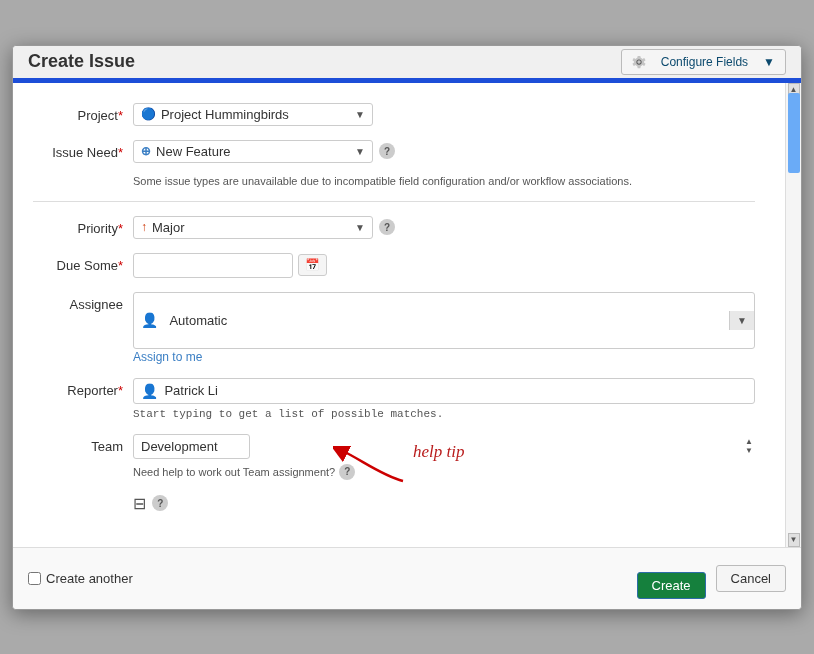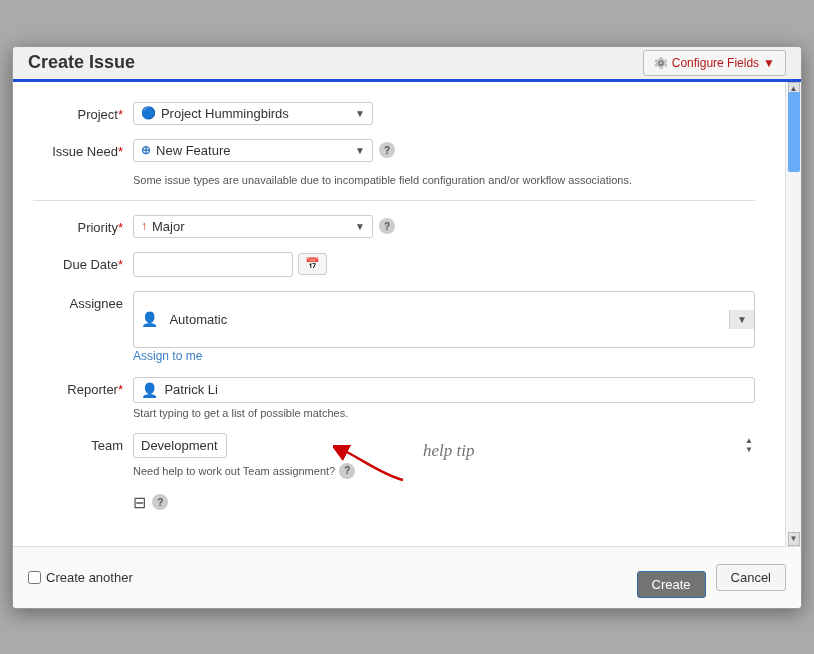--- a/index.html
+++ b/index.html
@@ -19,43 +19,43 @@
       background: #fff;
       border: 1px solid #999;
       border-radius: 4px;
       box-shadow: 0 4px 20px rgba(0,0,0,0.4);
       display: flex;
       flex-direction: column;
       max-height: 640px;
     }
     .dialog-header {
       background: #f0f0f0;
-      border-bottom: 3px solid #1d4ed8;
+      border-bottom: 5px solid #1d4ed8;
       padding: 3px 15px;
       display: flex;
       align-items: center;
       justify-content: space-between;
       border-radius: 4px 4px 0 0;
     }
     .dialog-title {
       font-size: 18px;
       font-weight: bold;
       color: #333;
     }
     .configure-fields-btn {
       background: #f5f5f5;
       border: 1px solid #bbb;
       border-radius: 3px;
       padding: 5px 10px;
       cursor: pointer;
       font-size: 12px;
-      color: #b91c1c;
-      display: flex;
-      align-items: center;
-      gap: 4px;
+      color: #0c4a6e;
+      display: flex;
+      align-items: center;
+      gap: 15px;
     }
     .dialog-body {
       display: flex;
       flex: 1;
       overflow: hidden;
     }
     .form-area {
       flex: 1;
       overflow-y: auto;
       padding: 20px 30px 20px 20px;
@@ -241,28 +241,29 @@
       color: #888;
     }
     .reporter-name {
       font-size: 13px;
       color: #333;
     }
     .reporter-hint {
       font-size: 11px;
       color: #555;
       margin-top: 4px;
+      font-family: Liberation Mono, monospace;
     }
     .team-select-wrap {
       position: relative;
     }
     .team-select {
       border: 1px solid #ccc;
       border-radius: 3px;
-      padding: 4px 8px 4px 7px;
+      padding: 4px 31px 4px 7px;
       font-size: 13px;
       color: #333;
       background: #fff;
       cursor: pointer;
       outline: none;
       appearance: none;
       -webkit-appearance: none;
     }
     .team-select-arrows {
       position: absolute;
@@ -317,21 +318,21 @@
       color: #333;
     }
     .btn {
       padding: 5px 14px;
       border-radius: 3px;
       cursor: pointer;
       font-size: 13px;
       border: 1px solid;
     }
     .btn-primary {
-      background: #737373;
+      background: #15803d;
       border-color: #2c6ca8;
       color: #fff;
       margin-top: 14px;
     }
     .btn-default {
       background: #f5f5f5;
       border-color: #bbb;
       color: #333;
     }
     .gear-icon-svg {
@@ -445,21 +446,21 @@
               </select>
               <span class="project-dropdown-arrow">▼</span>
             </div>
             <span class="help-icon">?</span>
           </div>
         </div>
       </div>
 
       <div class="form-row">
         <div class="form-label">
-          <span>Due Date</span><span class="required">*</span>
+          <span>Due Some</span><span class="required">*</span>
         </div>
         <div class="form-control-wrap">
           <div class="date-wrap">
             <input type="text" class="form-input" style="width: 160px;">
             <button class="calendar-btn">📅</button>
           </div>
         </div>
       </div>
 
       <div class="form-row">
@@ -510,21 +511,21 @@
             <span class="help-icon" style="margin-left:4px;">?</span>
 
             <svg width="80" height="40" viewBox="0 0 80 40" style="position:absolute; left:200px; top:-18px;">
               <path d="M70 35 C50 30, 30 15, 10 5" stroke="#cc0000" stroke-width="2.5" fill="none" marker-end="url(#arrowhead)"></path>
               <defs>
                 <marker id="arrowhead" markerWidth="8" markerHeight="8" refX="2" refY="4" orient="auto">
                   <path d="M0,0 L0,8 L8,4 z" fill="#cc0000"></path>
                 </marker>
               </defs>
             </svg>
-            <span style="position:absolute; left:290px; top:-22px; color:#737373; font-size:17px; font-style:italic; font-family:Georgia,serif;">help tip</span>
+            <span style="position:absolute; left:280px; top:-22px; color:#b91c1c; font-size:17px; font-style:italic; font-family:Georgia,serif;">help tip</span>
           </div>
         </div>
       </div>
 
 
       <div class="form-row" style="align-items:center;">
         <div class="form-label"></div>
         <div style="display:flex; align-items:center; gap:6px;">
           <span style="font-size:16px; color:#555; cursor:pointer;">⊟</span>
           <span class="help-icon">?</span>

